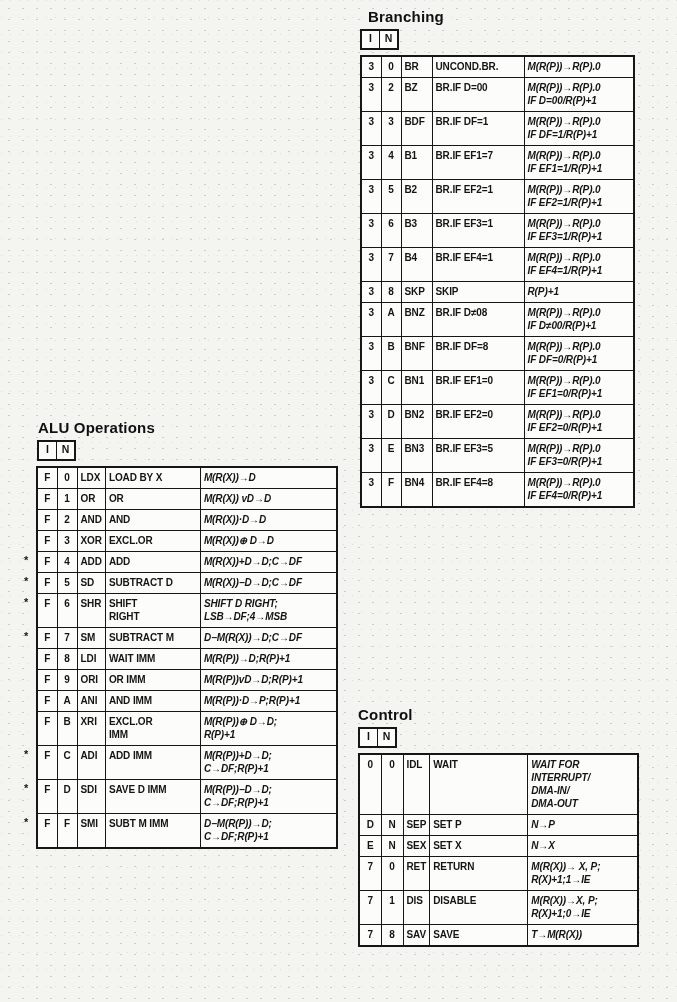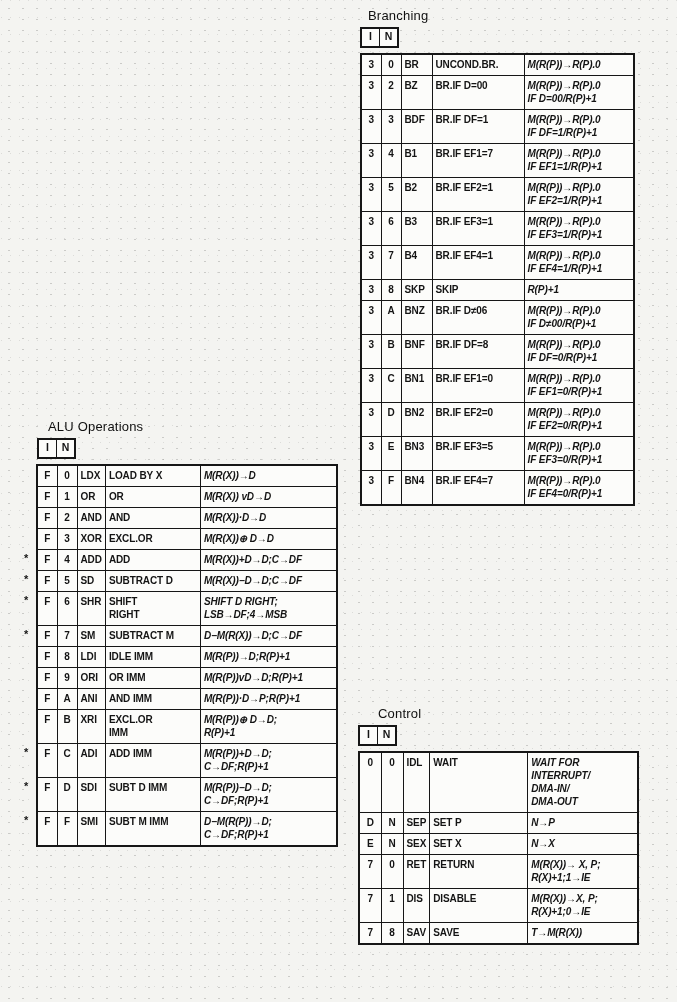--- a/index.html
+++ b/index.html
@@ -15,22 +15,22 @@
     background-color: #f4f4f1;
     background-image:
       radial-gradient(circle, rgba(110,110,105,.30) .6px, transparent .9px),
       radial-gradient(circle, rgba(140,140,132,.22) .5px, transparent .8px);
     background-size: 14px 11px, 9px 17px;
     background-position: 2px 3px, 6px 9px;
     color: #141414;
   }
   .tbl-section { position: absolute; }
   .tbl-title {
-    font-size: 13px;
-    font-weight: normal;
+    font-size: 15px;
+    font-weight: bold;
     letter-spacing: .2px;
     margin: 0 0 3px 0;
     color: #101010;
   }
   .in-box {
     display: inline-flex;
     border: 2px solid #161616;
     background: #fcfcfa;
     margin-bottom: 5px;
   }
@@ -72,25 +72,25 @@
     padding: 2px 0 0 0;
     font-size: 11px;
   }
   table.grid td.star + td { border-left-width: 2.5px; }
   table.grid td.i, table.grid td.n { text-align: center; padding-left: 1px; padding-right: 1px; }
 
   #branching { left: 360px; top: 8px; }
   #branching .tbl-title { margin-left: 8px; }
 
   #alu { left: 24px; top: 419px; }
-  #alu .tbl-title { margin-left: 24px; }
+  #alu .tbl-title { margin-left: 14px; }
   #alu .in-box { margin-left: 13px; }
 
   #control { left: 358px; top: 706px; }
-  #control .tbl-title { margin-left: 20px; }
+  #control .tbl-title { }
 </style>
 </head>
 <body>
 
 <div class="page">
 
   <section id="branching" class="tbl-section">
     <h2 class="tbl-title">Branching</h2>
     <div class="in-box">
       <span>I</span>
@@ -164,21 +164,21 @@
             <td class="i">3</td>
             <td class="n">8</td>
             <td class="mnemonic">SKP</td>
             <td class="description">SKIP</td>
             <td class="operation">R(P)+1</td>
           </tr>
           <tr>
             <td class="i">3</td>
             <td class="n">A</td>
             <td class="mnemonic">BNZ</td>
-            <td class="description">BR.IF D≠06</td>
+            <td class="description">BR.IF D≠08</td>
             <td class="operation">M(R(P))→R(P).0
 IF D≠00/R(P)+1</td>
           </tr>
           <tr>
             <td class="i">3</td>
             <td class="n">B</td>
             <td class="mnemonic">BNF</td>
             <td class="description">BR.IF DF=8</td>
             <td class="operation">M(R(P))→R(P).0
 IF DF=0/R(P)+1</td>
@@ -204,21 +204,21 @@
             <td class="n">E</td>
             <td class="mnemonic">BN3</td>
             <td class="description">BR.IF EF3=5</td>
             <td class="operation">M(R(P))→R(P).0
 IF EF3=0/R(P)+1</td>
           </tr>
           <tr>
             <td class="i">3</td>
             <td class="n">F</td>
             <td class="mnemonic">BN4</td>
-            <td class="description">BR.IF EF4=7</td>
+            <td class="description">BR.IF EF4=8</td>
             <td class="operation">M(R(P))→R(P).0
 IF EF4=0/R(P)+1</td>
           </tr>
         </tbody>
     </table>
   </section>
 
   <section id="alu" class="tbl-section">
     <h2 class="tbl-title">ALU Operations</h2>
     <div class="in-box">
@@ -299,21 +299,21 @@
             <td class="n">7</td>
             <td class="mnemonic">SM</td>
             <td class="description">SUBTRACT M</td>
             <td class="operation">D−M(R(X))→D;C→DF</td>
           </tr>
           <tr>
             <td class="star"></td>
             <td class="i">F</td>
             <td class="n">8</td>
             <td class="mnemonic">LDI</td>
-            <td class="description">IDLE IMM</td>
+            <td class="description">WAIT IMM</td>
             <td class="operation">M(R(P))→D;R(P)+1</td>
           </tr>
           <tr>
             <td class="star"></td>
             <td class="i">F</td>
             <td class="n">9</td>
             <td class="mnemonic">ORI</td>
             <td class="description">OR IMM</td>
             <td class="operation">M(R(P))vD→D;R(P)+1</td>
           </tr>
@@ -342,21 +342,21 @@
             <td class="mnemonic">ADI</td>
             <td class="description">ADD IMM</td>
             <td class="operation">M(R(P))+D→D;
 C→DF;R(P)+1</td>
           </tr>
           <tr>
             <td class="star">*</td>
             <td class="i">F</td>
             <td class="n">D</td>
             <td class="mnemonic">SDI</td>
-            <td class="description">SUBT D IMM</td>
+            <td class="description">SAVE D IMM</td>
             <td class="operation">M(R(P))−D→D;
 C→DF;R(P)+1</td>
           </tr>
           <tr>
             <td class="star">*</td>
             <td class="i">F</td>
             <td class="n">F</td>
             <td class="mnemonic">SMI</td>
             <td class="description">SUBT M IMM</td>
             <td class="operation">D−M(R(P))→D;

